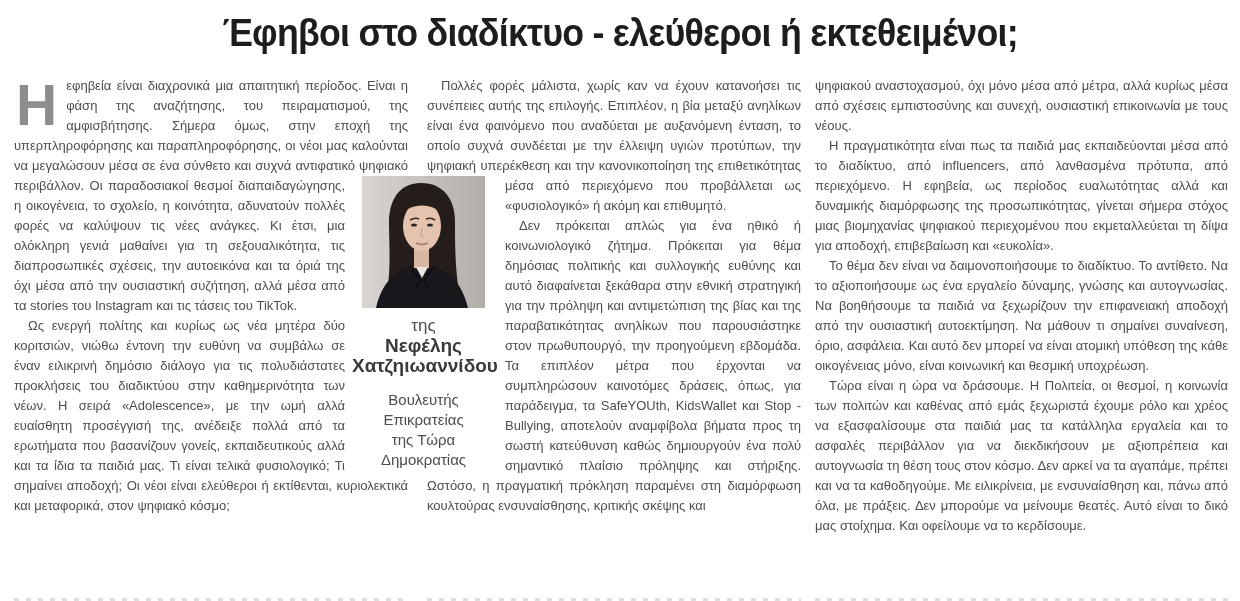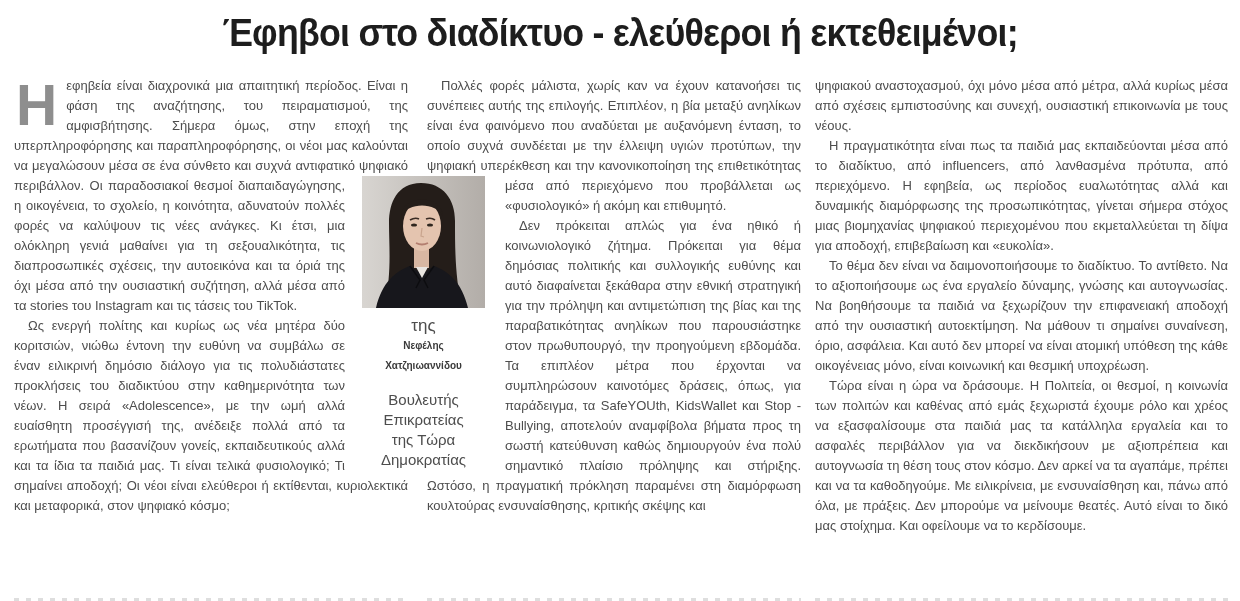--- a/index.html
+++ b/index.html
@@ -36,21 +36,21 @@
   .sp-r1{float:right;width:0;height:100px;}
   .sp-r2{float:right;clear:right;width:63px;height:294px;}
   .sp-l1{float:left;width:0;height:100px;}
   .sp-l2{float:left;clear:left;width:78px;height:294px;}
   
   .byline{
     position:absolute;left:352px;top:176px;width:143px;text-align:center;
   }
   .portrait{display:block;width:123px;height:132px;margin:0 auto 8px auto;}
   .by-prefix{font-size:17px;line-height:20px;color:#4d4d4d;}
-  .by-name{font-size:10px;line-height:20px;font-weight:700;color:#3a3a3a;}
+  .by-name{font-size:19px;line-height:20px;font-weight:700;color:#3a3a3a;}
   .by-role{font-size:15px;line-height:20px;color:#4d4d4d;}
   .by-gap{height:14px;}
   
   .cutoff{
     position:absolute;bottom:0;height:3px;opacity:.5;
     background:repeating-linear-gradient(90deg,#bdbdbd 0 5px,transparent 5px 12px);
   }
   .cut1{left:14px;width:394px;}
   .cut2{left:427px;width:374px;}
   .cut3{left:815px;width:413px;}

